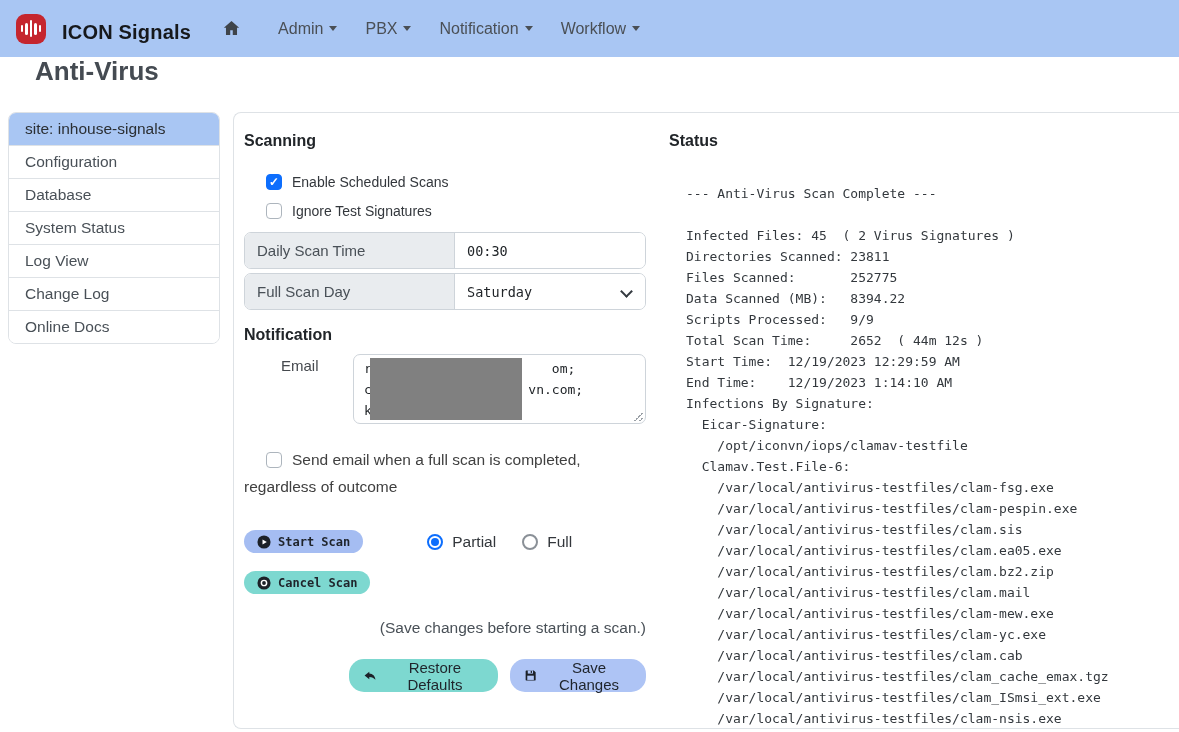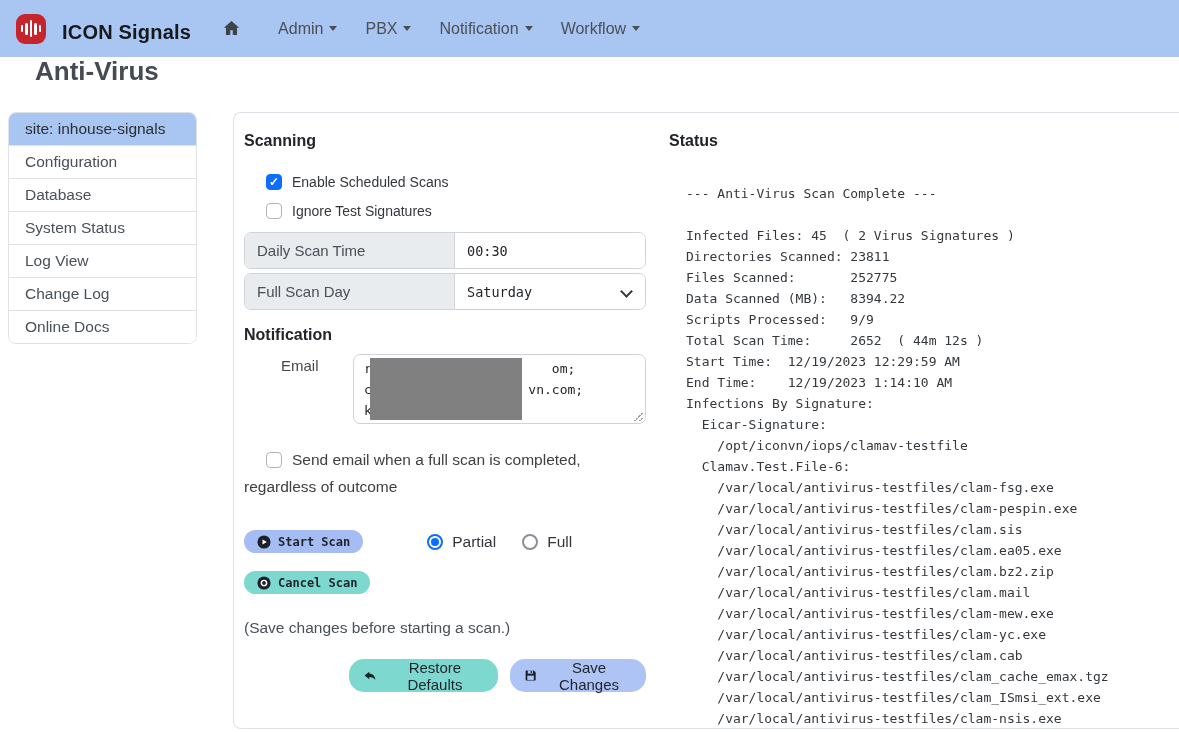--- a/index.html
+++ b/index.html
@@ -42,21 +42,21 @@
   }
 
   
   .page-title {
     position: absolute; left: 35px; top: 56px;
     font-size: 26px; font-weight: 700; color: #454b52;
   }
 
   
   .sidebar {
-    position: absolute; left: 8px; top: 112px; width: 189px;
+    position: absolute; left: 8px; top: 112px; width: 212px;
     border: 1px solid #dee2e6; border-radius: 8px; background: #fff;
     overflow: hidden;
   }
   .side-item {
     padding: 7px 16px; font-size: 15.5px; color: #495057;
     border-bottom: 1px solid #dee2e6; cursor: pointer; background: #fff;
   }
   .side-item:last-child { border-bottom: none; }
   .side-item.active { background: #a9c6f3; color: #2b2f33; }
 
@@ -145,21 +145,21 @@
     font-family: "DejaVu Sans Mono", monospace; font-size: 12px; font-weight: 700; color: #1f242b;
   }
   .pill svg { flex: none; }
   .pill.start { background: #a5bdf2; }
   .pill.cancel { background: #7dd8d0; }
   .start-row { display: flex; align-items: center; margin-top: 30px; }
   .radio-group { display: flex; align-items: center; margin-left: 64px; }
   .radio-label { font-size: 15.5px; color: #33373c; margin: 0 26px 0 9px; cursor: pointer; }
   .radio-label:last-child { margin-right: 0; }
   .cancel-row { margin-top: 18px; }
-  .note { margin-top: 25px; font-size: 15.5px; color: #495057; }
+  .note { margin-top: 25px; font-size: 15.5px; color: #495057; text-align: right; }
 
   
   .bottom-row { display: flex; gap: 12px; margin-top: 22px; padding-left: 105px; }
   .btn {
     display: inline-flex; align-items: center; gap: 9px; height: 33px;
     padding: 0 14px; border: none; border-radius: 15px; cursor: pointer;
     font-size: 15px; color: #1f242b;
   }
   .btn.restore { background: #7dd8d0; }
   .btn.save { background: #aec4f5; }

